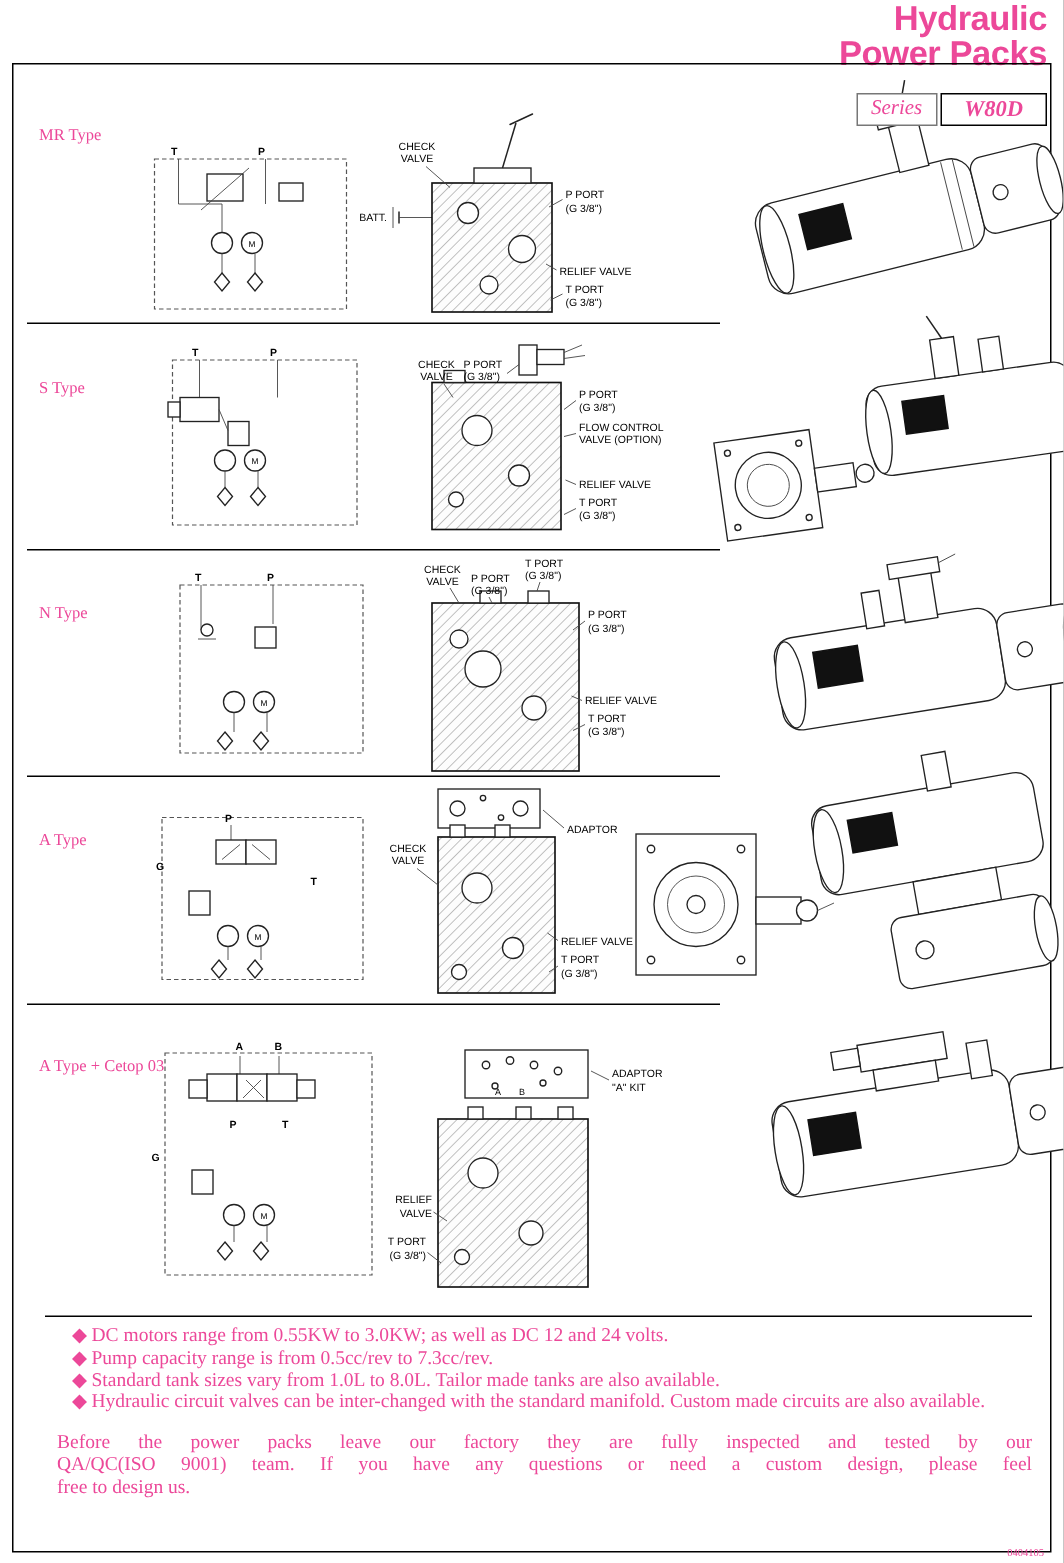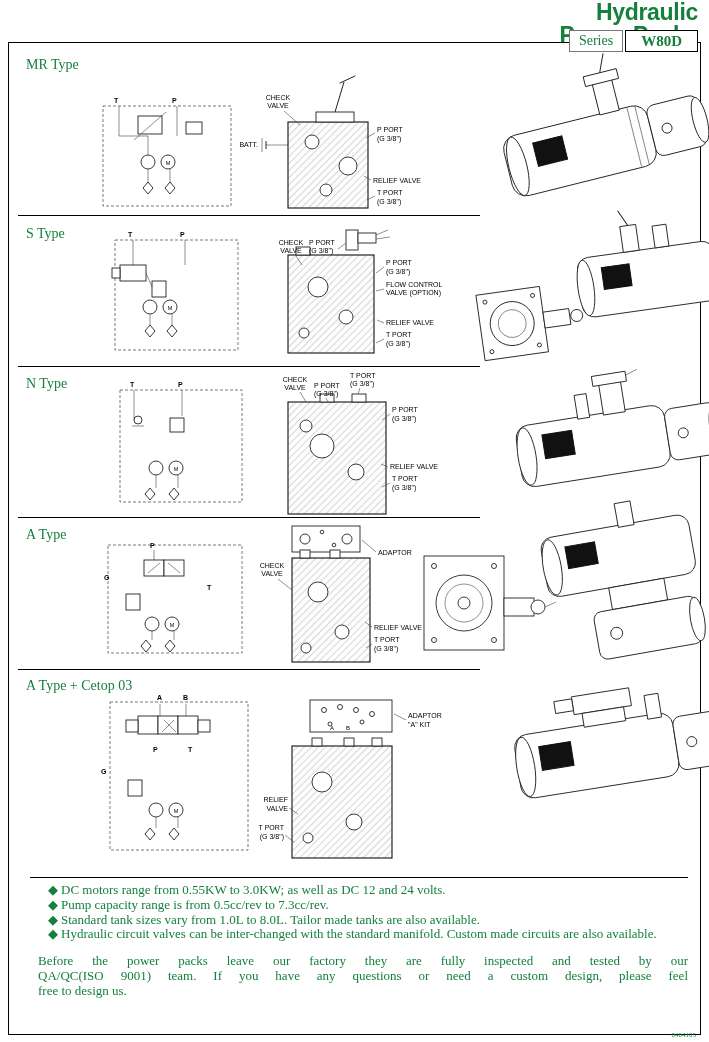--- a/index.html
+++ b/index.html
@@ -1,32 +1,32 @@
 <!DOCTYPE html>
 <html><head>
 <meta charset="utf-8">
 <style>
   html,body { margin:0; padding:0; background:#999; }
-  .page { position:relative; width:709px; height:1042px; background:#fff; color:#15803d; overflow:hidden;
+  .page { position:relative; width:709px; height:1042px; background:#fff; color:#ec4899; overflow:hidden;
           font-family:"Liberation Serif", serif; }
 
   .title { position:absolute; top:1px; right:11px; text-align:right;
            font-family:"Liberation Sans", sans-serif; font-weight:700;
            font-size:23px; line-height:1.0; letter-spacing:-0.3px; }
 
   .main-border { position:absolute; left:8px; top:42px; width:691px; height:991px;
                  border:1.5px solid #000; }
 
-  .series-box { position:absolute; top:30px; right:11px; display:flex; z-index:5; background:#fff;
-                font-family:"Liberation Serif", serif; }
+  .series-box { position:absolute; top:62px; right:11px; display:flex; z-index:5; background:#fff;
+                font-family:"Liberation Serif", serif;font-style:italic; }
   .series-label { border:1px solid #777; padding:1px 9px; font-size:14px; line-height:18px; }
   .series-value { border:1px solid #000; margin-left:2px; padding:1px 15px; font-size:15px;
                   line-height:18px; font-weight:bold; }
 
-  .section-heading { position:absolute; left:26px; font-size:14px; z-index:4; }
+  .section-heading { position:absolute; left:26px; font-size:11px; z-index:4;margin-top:27px; }
   .divider { position:absolute; height:1px; background:#000; z-index:3; }
 
   svg.figure { position:absolute; left:0; overflow:visible; }
   svg text { font-family:"Liberation Sans", sans-serif; fill:#000; }
   .callout  { font-size:7px; }
   .portletter { font-size:7px; font-weight:600; }
   .mlabel { font-size:5.5px; }
   .tiny { font-size:6px; }
 
   .ln   { stroke:#222; stroke-width:1; fill:none; }

